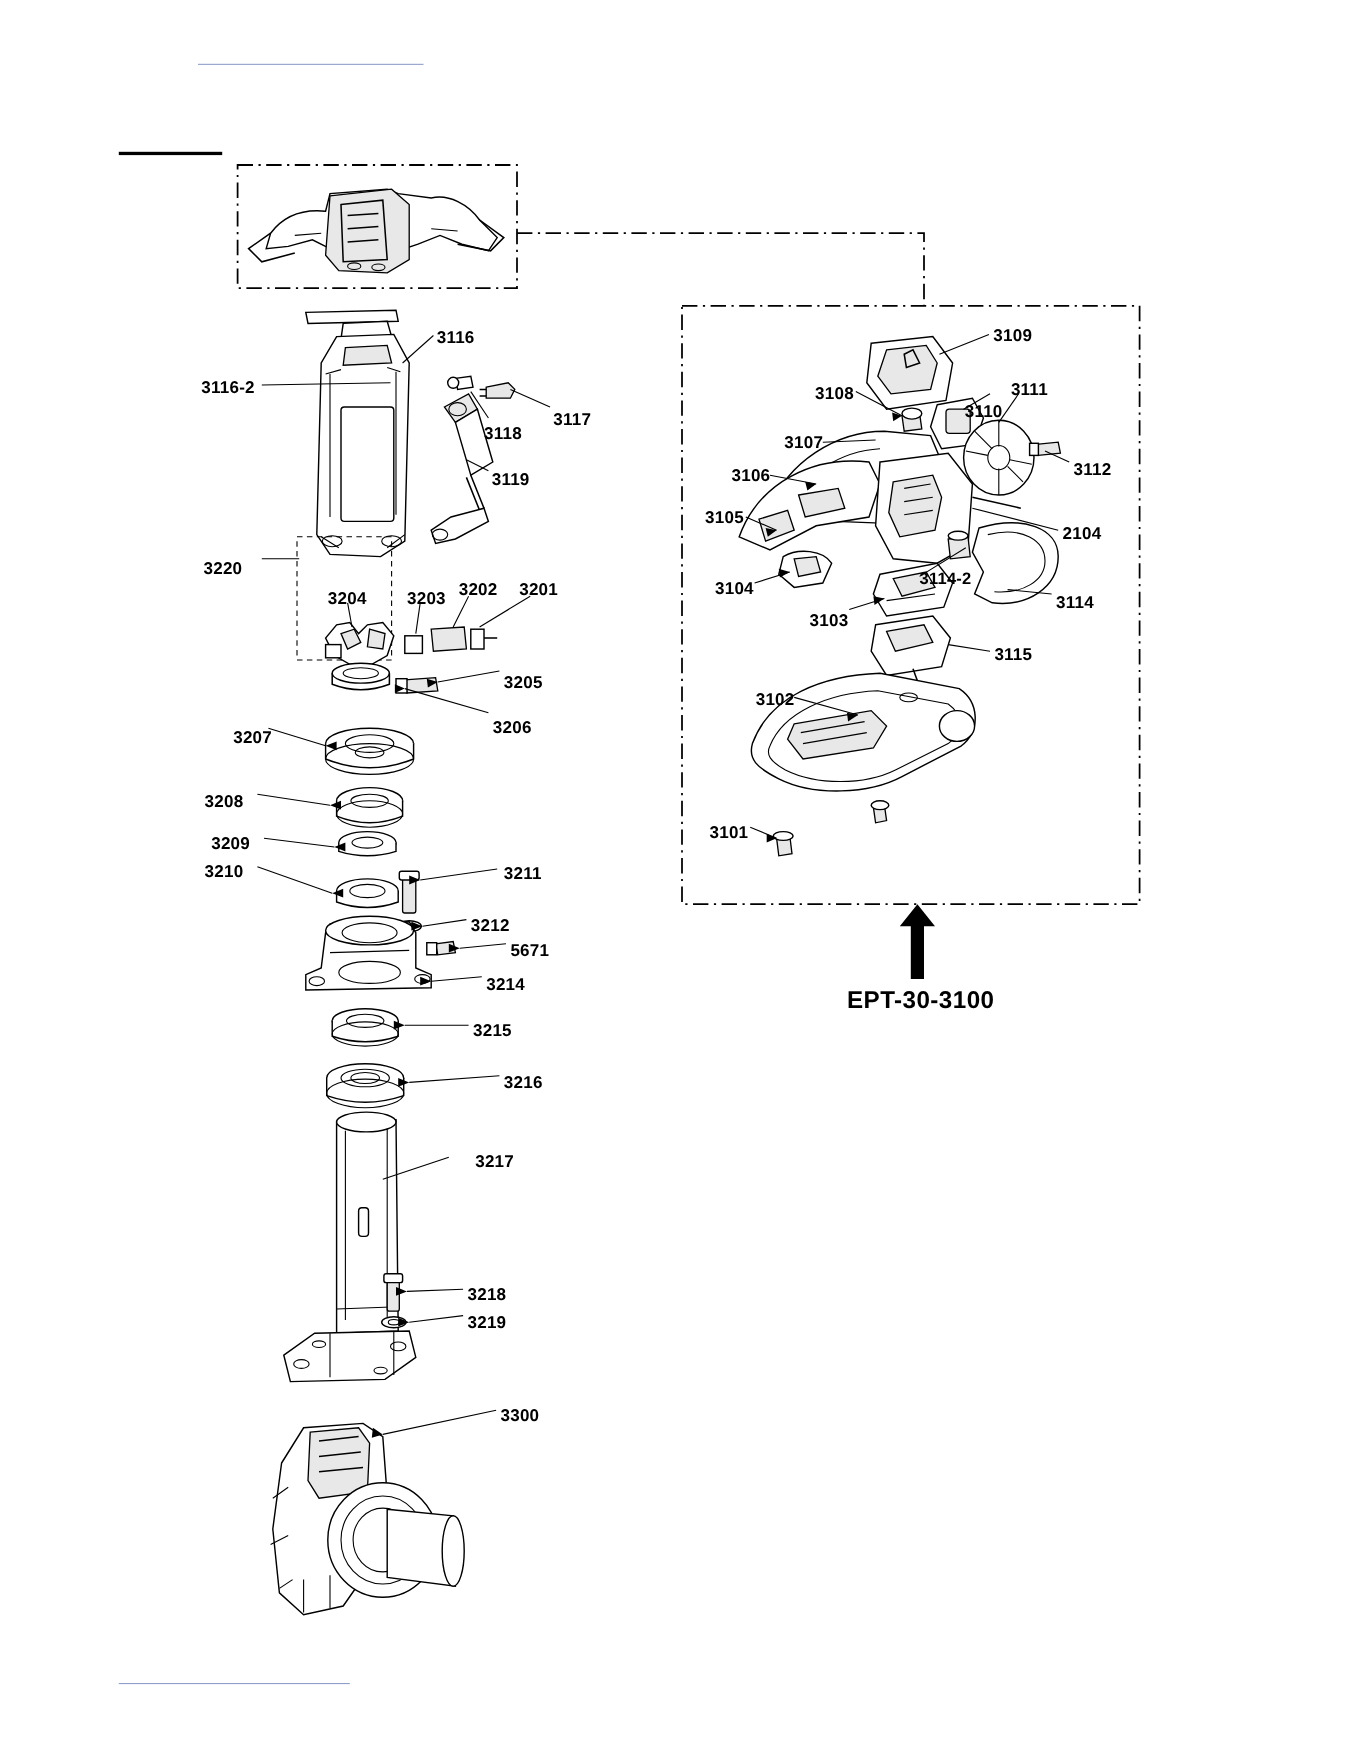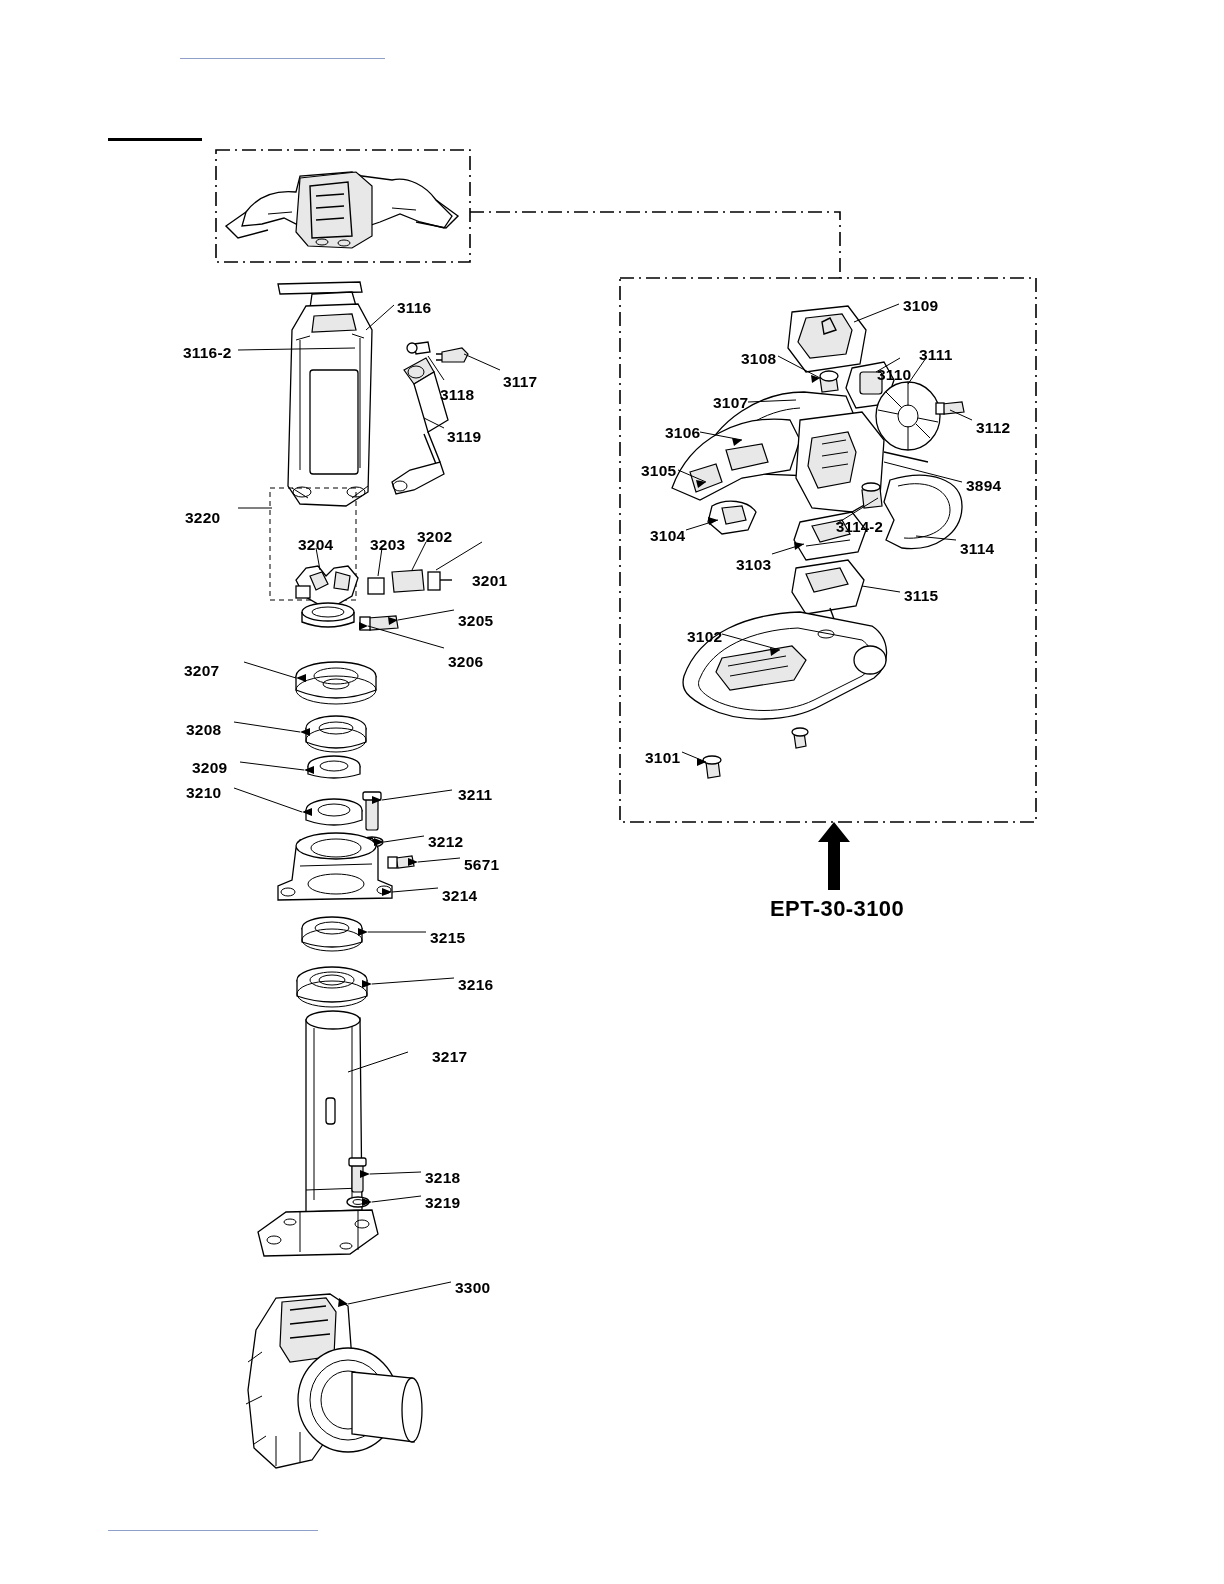--- a/index.html
+++ b/index.html
@@ -388,24 +388,24 @@
 
   <div class="lbl" style="left:397px;top:300px;">3116</div>
   <div class="lbl" style="left:183px;top:345px;">3116-2</div>
   <div class="lbl" style="left:503px;top:374px;">3117</div>
   <div class="lbl" style="left:440px;top:387px;">3118</div>
   <div class="lbl" style="left:447px;top:429px;">3119</div>
   <div class="lbl" style="left:185px;top:510px;">3220</div>
   <div class="lbl" style="left:298px;top:537px;">3204</div>
   <div class="lbl" style="left:370px;top:537px;">3203</div>
   <div class="lbl" style="left:417px;top:529px;">3202</div>
-  <div class="lbl" style="left:472px;top:529px;margin-top:44px;">3201</div>
+  <div class="lbl" style="left:472px;top:529px;">3201</div>
   <div class="lbl" style="left:458px;top:613px;">3205</div>
   <div class="lbl" style="left:448px;top:654px;">3206</div>
-  <div class="lbl" style="left:184px;top:663px;">3207</div>
+  <div class="lbl" style="left:212px;top:663px;">3207</div>
   <div class="lbl" style="left:186px;top:722px;">3208</div>
   <div class="lbl" style="left:192px;top:760px;">3209</div>
   <div class="lbl" style="left:186px;top:785px;">3210</div>
   <div class="lbl" style="left:458px;top:787px;">3211</div>
   <div class="lbl" style="left:428px;top:834px;">3212</div>
   <div class="lbl" style="left:464px;top:857px;">5671</div>
   <div class="lbl" style="left:442px;top:888px;">3214</div>
   <div class="lbl" style="left:430px;top:930px;">3215</div>
   <div class="lbl" style="left:458px;top:977px;">3216</div>
   <div class="lbl" style="left:432px;top:1049px;">3217</div>
@@ -414,21 +414,21 @@
   <div class="lbl" style="left:455px;top:1280px;">3300</div>
 
   <div class="lbl" style="left:903px;top:298px;">3109</div>
   <div class="lbl" style="left:741px;top:351px;">3108</div>
   <div class="lbl" style="left:877px;top:367px;">3110</div>
   <div class="lbl" style="left:919px;top:347px;">3111</div>
   <div class="lbl" style="left:713px;top:395px;">3107</div>
   <div class="lbl" style="left:976px;top:420px;">3112</div>
   <div class="lbl" style="left:665px;top:425px;">3106</div>
   <div class="lbl" style="left:641px;top:463px;">3105</div>
-  <div class="lbl" style="left:966px;top:478px;">3894</div>
+  <div class="lbl" style="left:966px;top:478px;">2104</div>
   <div class="lbl" style="left:650px;top:528px;">3104</div>
   <div class="lbl lbl-sm" style="left:836px;top:519px;">3114-2</div>
   <div class="lbl" style="left:960px;top:541px;">3114</div>
   <div class="lbl" style="left:736px;top:557px;">3103</div>
   <div class="lbl" style="left:904px;top:588px;">3115</div>
   <div class="lbl" style="left:687px;top:629px;">3102</div>
   <div class="lbl" style="left:645px;top:750px;">3101</div>
 
   <div class="caption" style="left:770px;top:896px;">EPT-30-3100</div>
 

